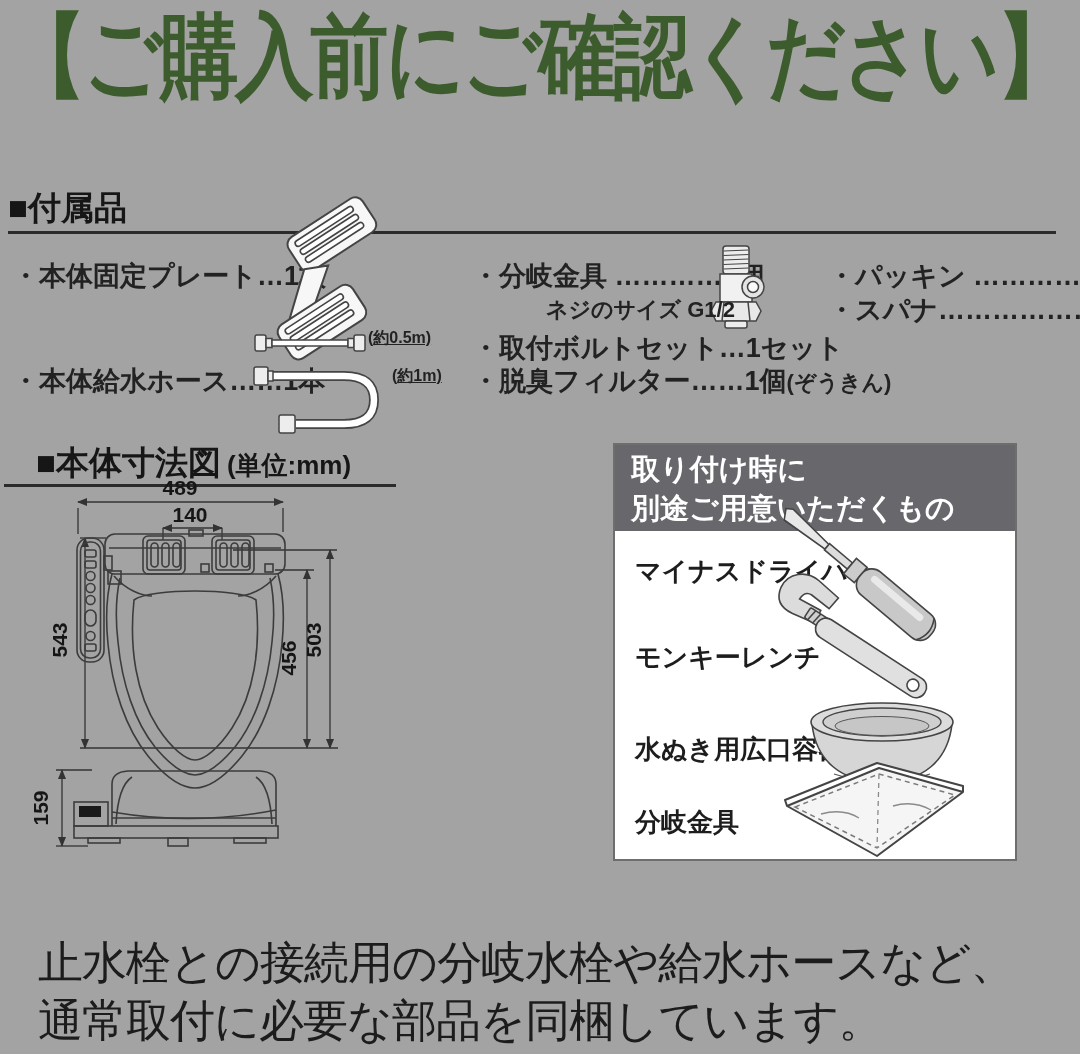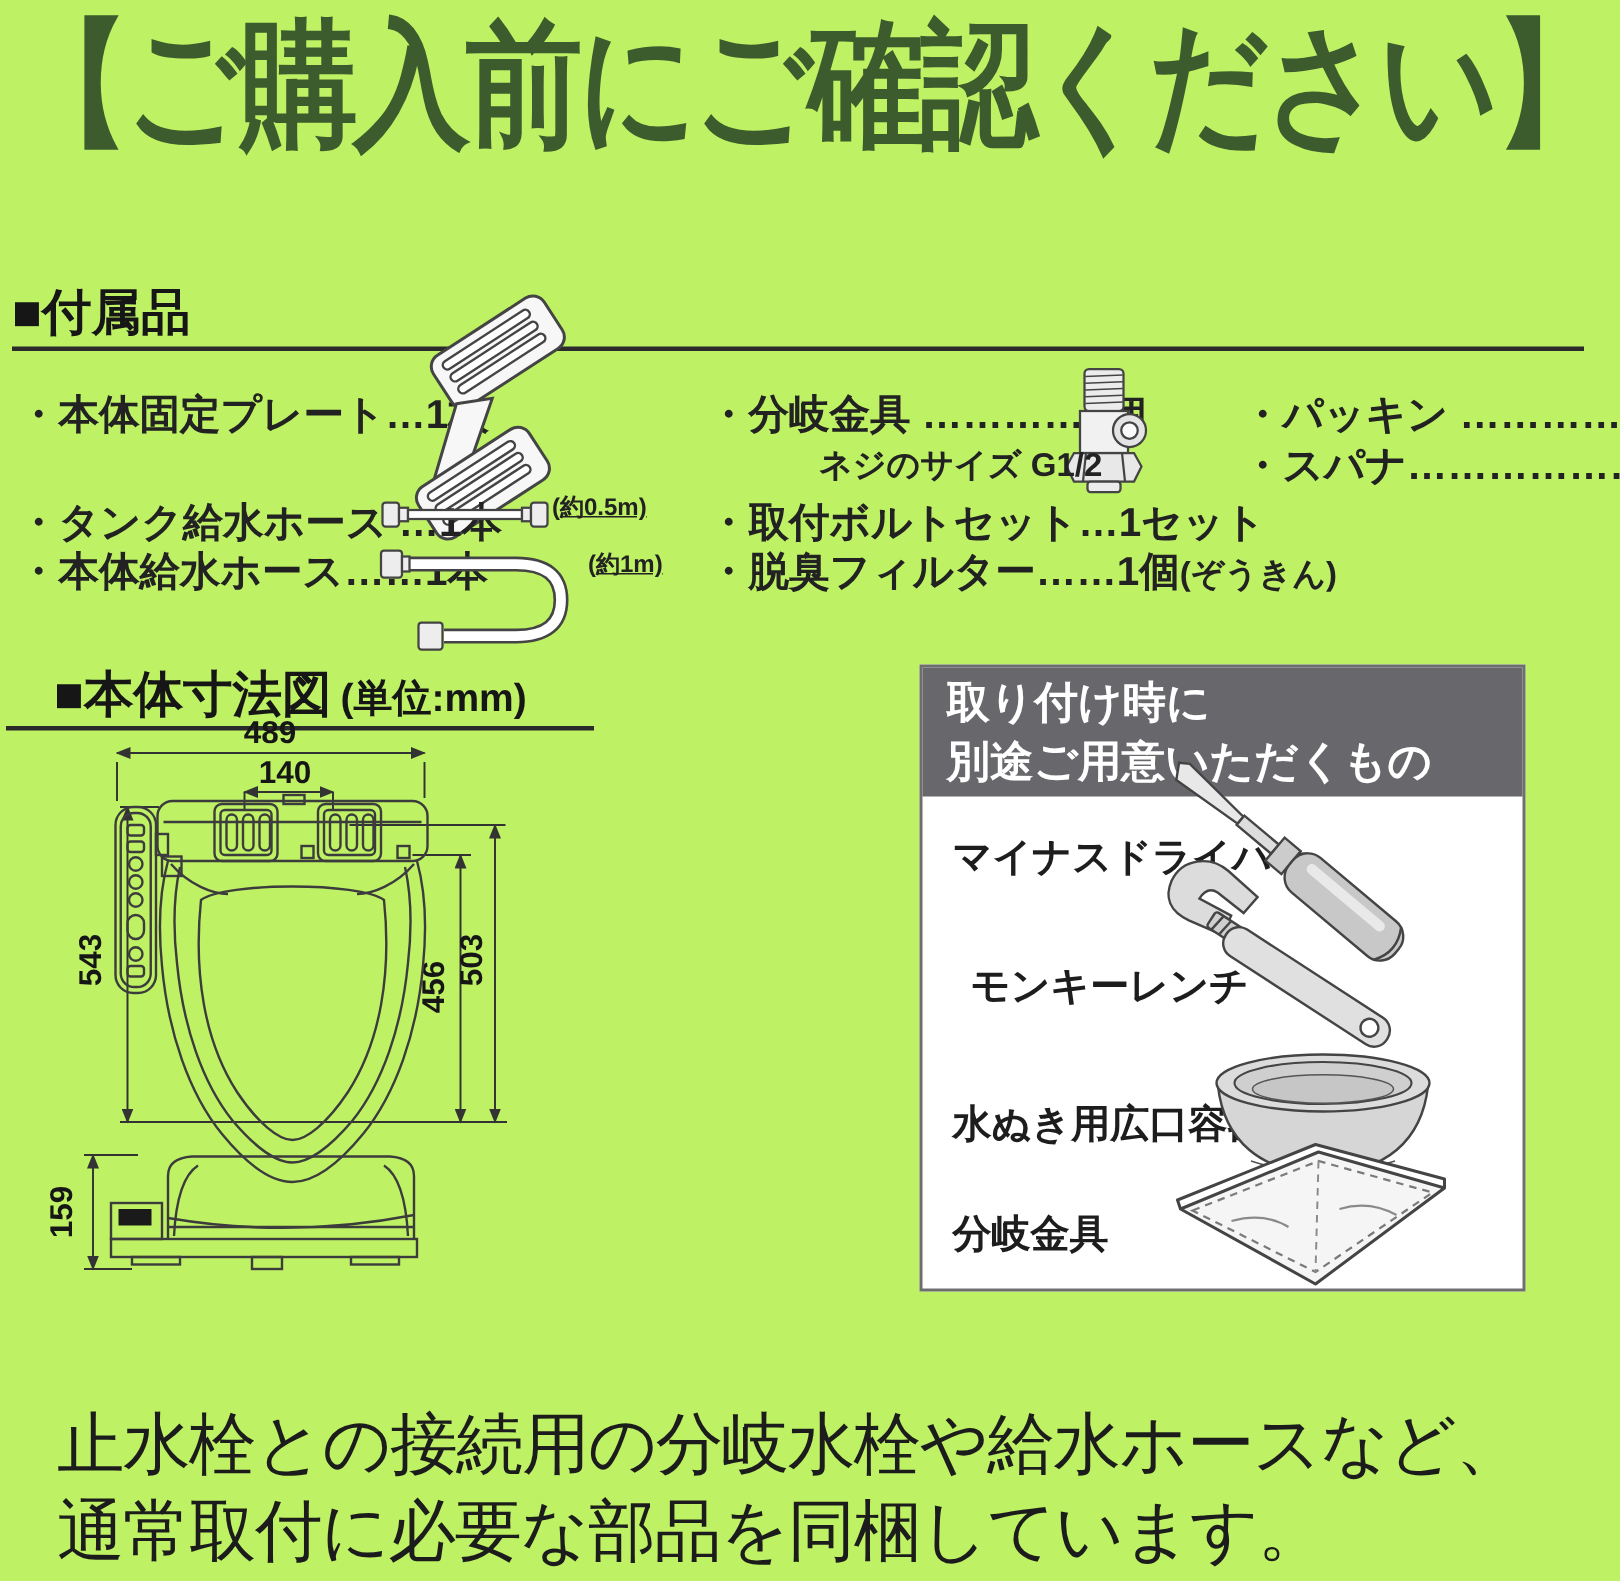--- a/index.html
+++ b/index.html
@@ -1,16 +1,16 @@
 <!DOCTYPE html>
 <html><head>
 <meta charset="utf-8">
 <style>
   html,body{margin:0;padding:0;background:#fff;}
-  .page{position:relative;width:1080px;height:1054px;background:#bef264;overflow:hidden;
+  .page{position:relative;width:1080px;height:1054px;background:#a3a3a3;overflow:hidden;
         font-family:"Liberation Sans",sans-serif;color:#1f1f1f;}
   .abs{position:absolute;}
   svg{overflow:visible;display:block;}
 
   .main-title{position:absolute;left:0;top:-4px;width:1080px;text-align:center;
       font-size:78px;font-weight:900;color:#3d5c2d;letter-spacing:-3px;white-space:nowrap;
       transform:scale(1.0,1.18);transform-origin:top center;margin:0;}
 
   .sec-head{position:absolute;font-size:33px;font-weight:800;color:#161616;white-space:nowrap;}
   .sec-head .unit{font-size:26px;font-weight:700;margin-left:6px;}
@@ -57,21 +57,20 @@
         <rect x="72" y="8" width="68" height="6" rx="3"></rect>
         <rect x="72" y="17.5" width="68" height="6" rx="3"></rect>
         <rect x="72" y="27" width="68" height="6" rx="3"></rect>
         <rect x="16" y="76" width="68" height="6" rx="3"></rect>
         <rect x="16" y="85.5" width="68" height="6" rx="3"></rect>
         <rect x="16" y="95" width="68" height="6" rx="3"></rect>
       </g>
     </g>
   </svg>
 
-  <div class="acc-label" style="left:12px;top:330px;">・タンク給水ホース …1本</div>
   <svg class="abs" style="left:254px;top:332px;" width="112" height="22" viewBox="0 0 112 22">
     <g stroke="#444" stroke-width="1.5" fill="#ededed">
       <rect x="1" y="3" width="11" height="16" rx="2"></rect>
         <rect x="12" y="6.5" width="6" height="9"></rect>
       <rect x="18" y="8" width="76" height="6" fill="#ffffff"></rect>
       <rect x="94" y="6.5" width="6" height="9"></rect>
         <rect x="100" y="3" width="11" height="16" rx="2"></rect>
     </g>
   </svg>
   <div class="acc-note" style="left:368px;top:328px;">(約0.5m)</div>
@@ -226,21 +225,21 @@
       <g transform="rotate(40 105 72)" stroke="#444" stroke-width="1.6">
         <path d="M2,69 L8,65 L58,69 L58,75 L8,79 Z" fill="#e8e8e8"></path>
         <rect x="58" y="68" width="30" height="8" fill="#dddddd"></rect>
         <rect x="88" y="62" width="14" height="20" fill="#cccccc"></rect>
         <rect x="102" y="57" width="92" height="30" rx="13" fill="#c8c8c8"></rect>
         <rect x="112" y="63" width="66" height="7" rx="3.5" fill="#e9e9e9" stroke="none"></rect>
         <path d="M186,58 Q195,72 186,86" fill="none"></path>
       </g>
     </svg>
 
-    <div class="prep-label" style="left:32px;top:195px;">モンキーレンチ</div>
+    <div class="prep-label" style="left:20px;top:195px;">モンキーレンチ</div>
     <svg class="abs" style="left:130px;top:130px;" width="215" height="140" viewBox="0 0 215 140">
       <g transform="rotate(33 107 70)" stroke="#444" stroke-width="1.6">
         <path d="M16,60 C14,44 28,32 44,34 L70,38 L68,52 L46,50 C40,50 38,54 38,60 L62,58 L64,72 L40,76 C26,78 18,72 16,60 Z" fill="#dcdcdc"></path>
         <rect x="52" y="61" width="22" height="12" rx="2" fill="#cfcfcf"></rect>
         <line x1="58" y1="61" x2="56" y2="73"></line>
           <line x1="64" y1="61" x2="62" y2="73"></line>
           <line x1="70" y1="61" x2="68" y2="73"></line>
         <rect x="66" y="60" width="128" height="21" rx="10" fill="#e0e0e0"></rect>
         <circle cx="180" cy="70.5" r="6" fill="#ffffff"></circle>
       </g>

